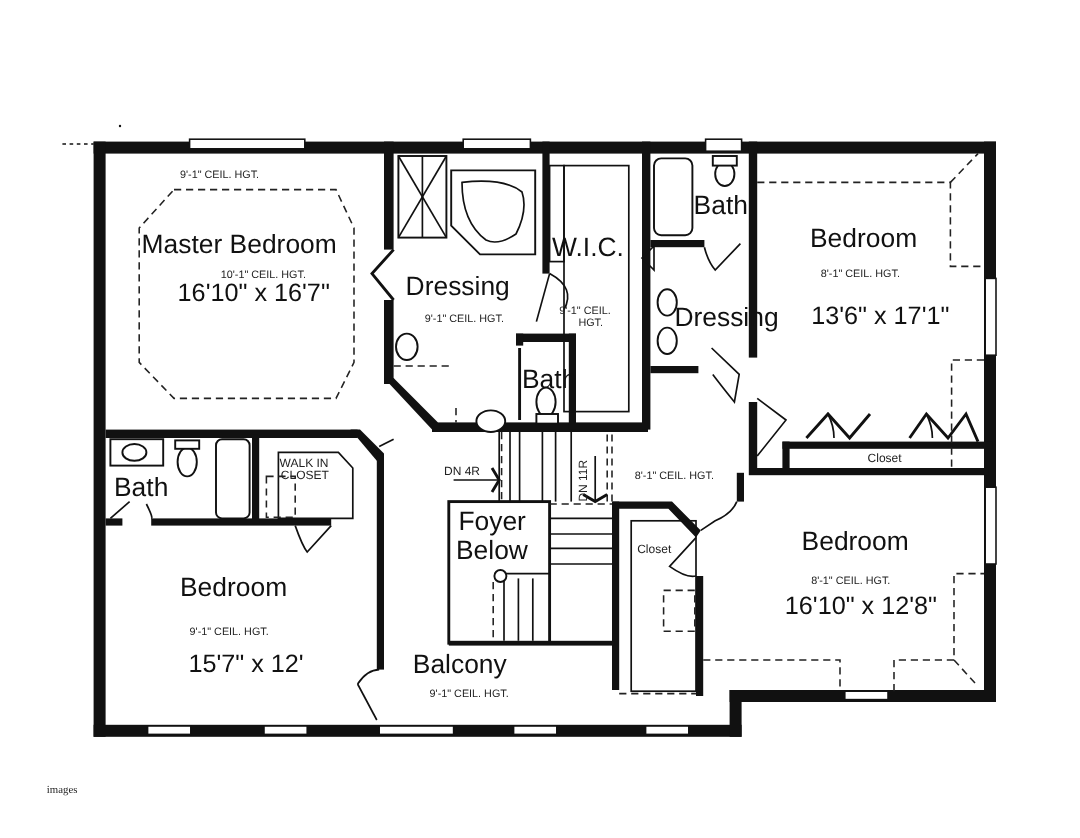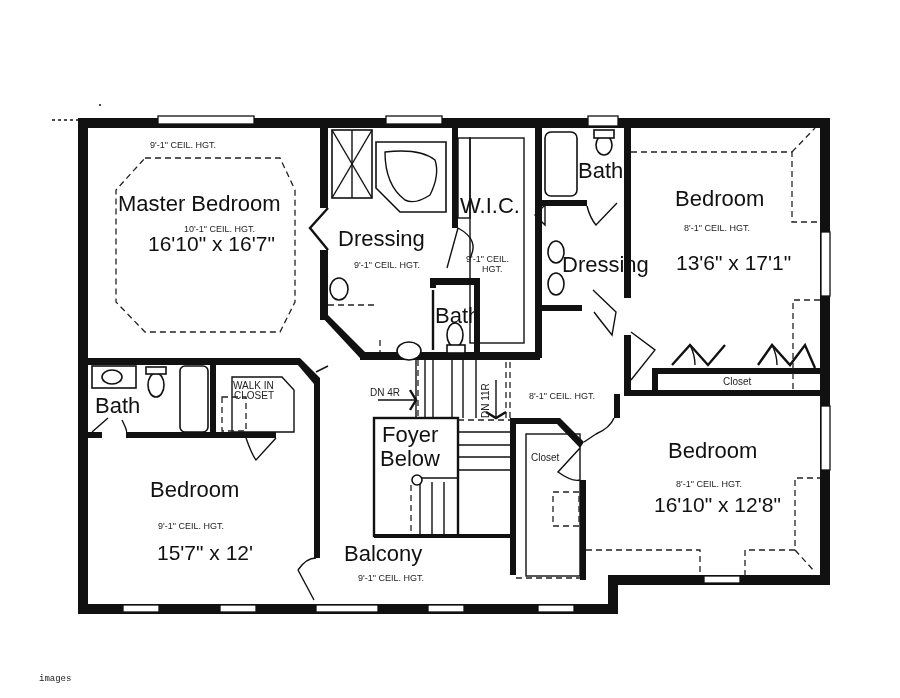--- a/index.html
+++ b/index.html
@@ -8,21 +8,21 @@
     .wall { fill: #111111; }
     .thin { stroke: #111; stroke-width: 1.4; fill: none; }
     .mid { stroke: #111; stroke-width: 2.4; fill: none; }
     .dash { stroke: #222; stroke-width: 1.3; fill: none; stroke-dasharray: 6 4; }
     .win { fill: #ffffff; stroke: #111; stroke-width: 1.3; }
     .fix { fill: #ffffff; stroke: #111; stroke-width: 1.6; }
     .room { font-family: "Liberation Sans", sans-serif; font-size: 22px; fill: #111; }
     .dim { font-family: "Liberation Sans", sans-serif; font-size: 21px; fill: #111; }
     .ceil { font-family: "Liberation Sans", sans-serif; font-size: 9px; fill: #222; }
     .small { font-family: "Liberation Sans", sans-serif; font-size: 10px; fill: #222; }
-    .footer { position: absolute; left: 39px; top: 674px; font-family: Liberation Mono, monospace; font-size: 9px; color: #222; text-align: right; }
+    .footer { position: absolute; left: 39px; top: 653px; font-family: Liberation Serif, serif; font-size: 9px; color: #222; text-align: right; }
   </style>
 </head>
 <body>
 
 <svg width="900" height="698" viewBox="0 0 900 698" xmlns="http://www.w3.org/2000/svg">
 
   <line x1="52" y1="120" x2="78" y2="120" class="thin" stroke-dasharray="3 3"></line>
   <circle cx="100" cy="105" r="1" fill="#111"></circle>
 
   <g>

